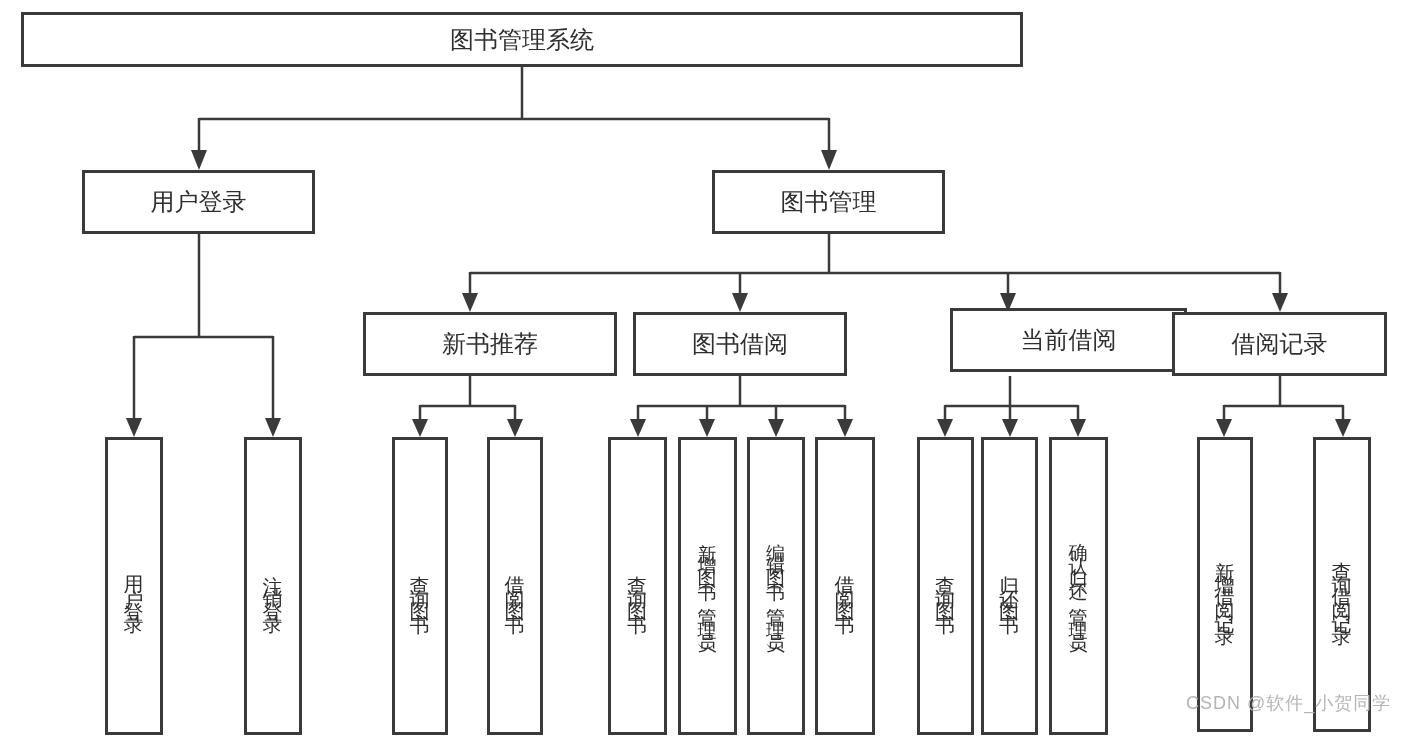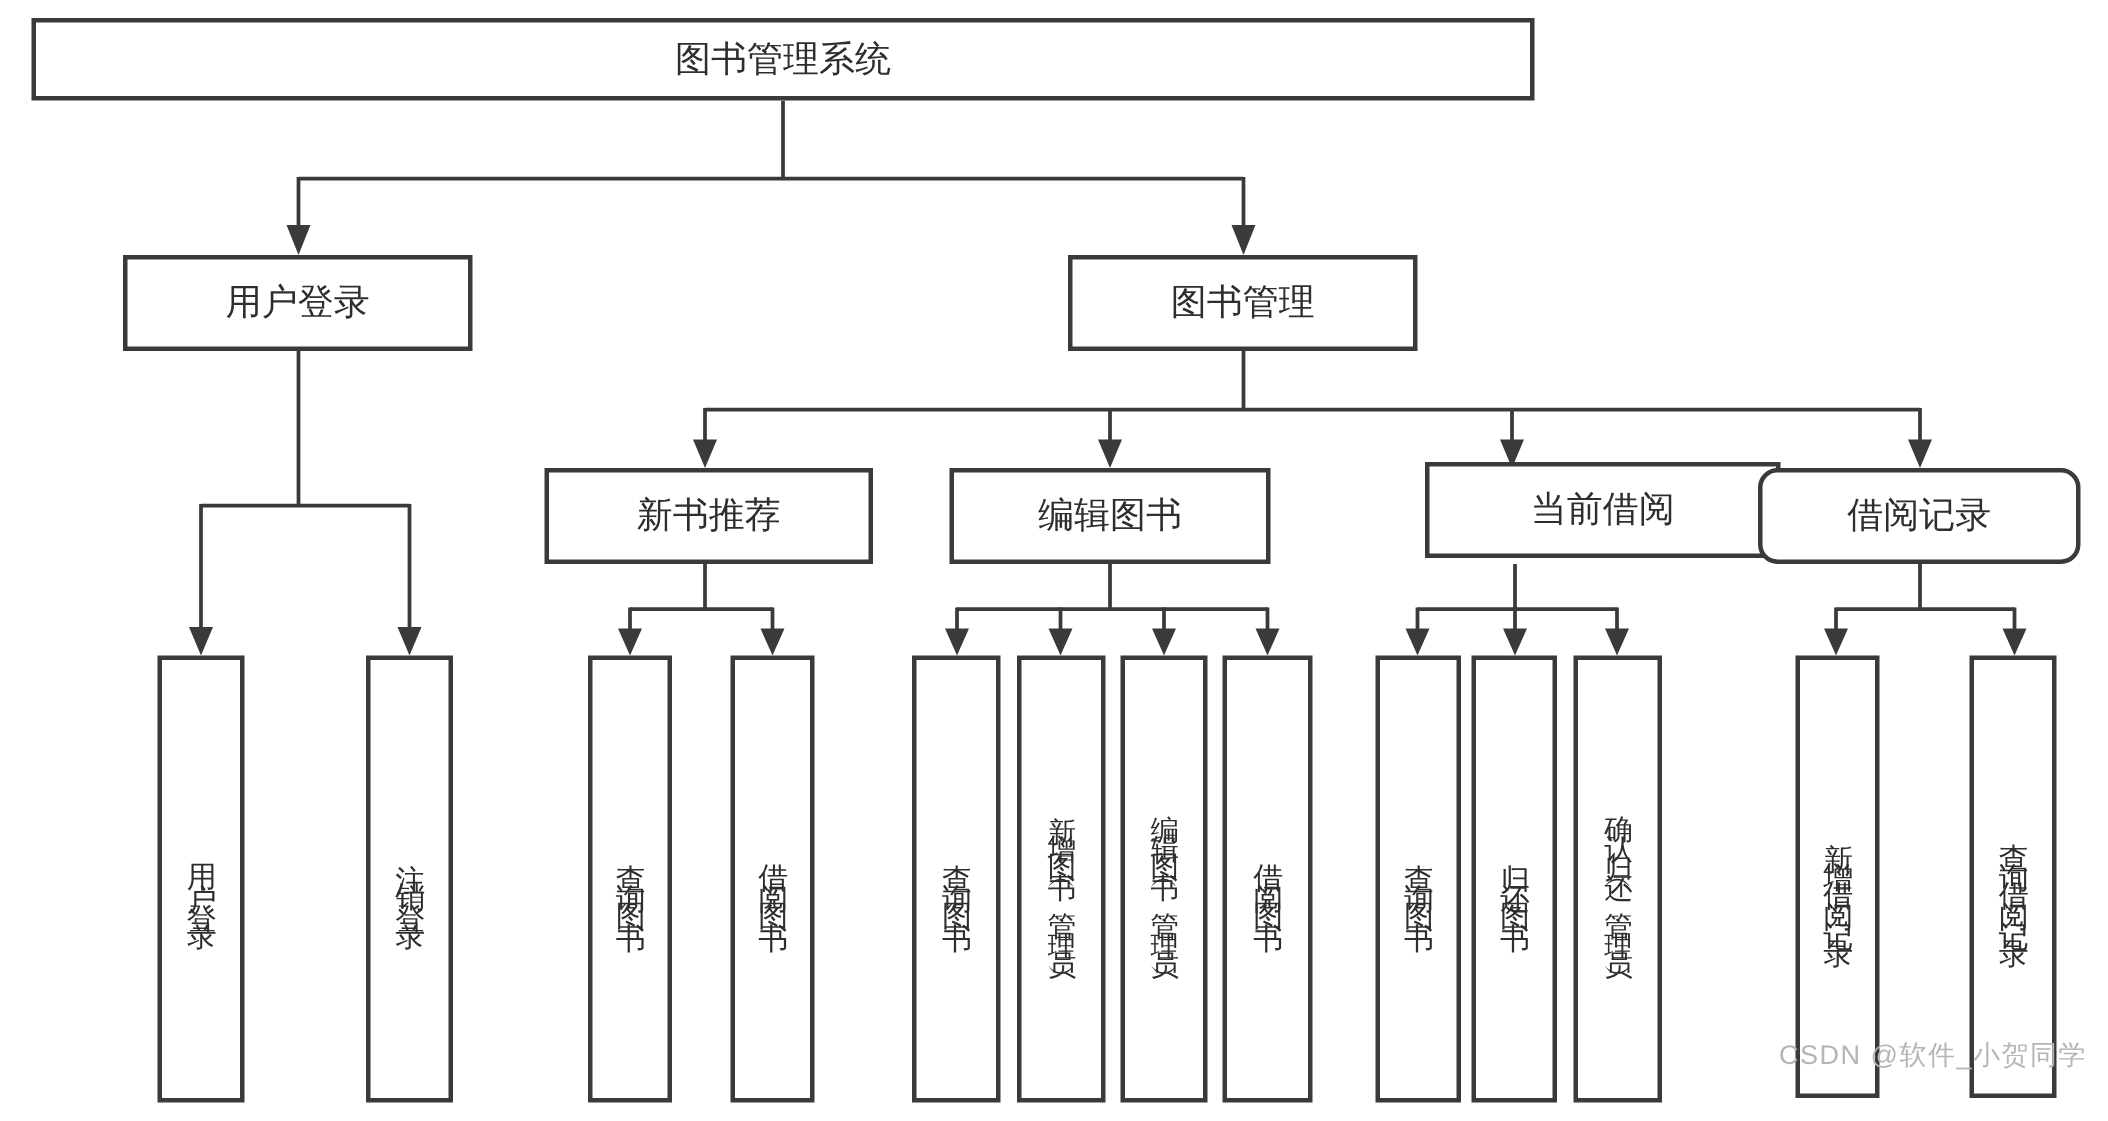--- a/index.html
+++ b/index.html
@@ -121,24 +121,24 @@
     <polygon points="1216,419 1232,419 1224,437" fill="currentColor" stroke="none"></polygon>
     <polyline points="1343,405 1343,421"></polyline>
     <polygon points="1335,419 1351,419 1343,437" fill="currentColor" stroke="none"></polygon>
   </svg>
 
   <div class="node" style="left:21px;top:12px;width:1002px;height:55px;">图书管理系统</div>
 
   <div class="node" style="left:82px;top:170px;width:233px;height:64px;">用户登录</div>
   <div class="node" style="left:712px;top:170px;width:233px;height:64px;font-family:Liberation Serif, serif;">图书管理</div>
 
-  <div class="node" style="left:363px;top:312px;width:219px;height:64px;">新书推荐</div>
-  <div class="node" style="left:633px;top:312px;width:214px;height:64px;">编辑图书</div>
+  <div class="node" style="left:363px;top:312px;width:254px;height:64px;">新书推荐</div>
+  <div class="node" style="left:633px;top:312px;width:214px;height:64px;">图书借阅</div>
   <div class="node" style="left:902px;top:308px;width:237px;height:64px;margin-left:48px;">当前借阅</div>
-  <div class="node" style="left:1172px;top:312px;width:215px;height:64px;border-radius:13px;">借阅记录</div>
+  <div class="node" style="left:1172px;top:312px;width:215px;height:64px;">借阅记录</div>
 
   <div class="node leaf" style="left:105px;top:437px;width:58px;height:298px;">用户登录</div>
   <div class="node leaf" style="left:244px;top:437px;width:58px;height:298px;">注销登录</div>
 
   <div class="node leaf" style="left:392px;top:437px;width:56px;height:298px;">查询图书</div>
   <div class="node leaf" style="left:487px;top:437px;width:56px;height:298px;">借阅图书</div>
 
   <div class="node leaf" style="left:608px;top:437px;width:59px;height:298px;">查询图书</div>
   <div class="node leaf" style="left:678px;top:437px;width:59px;height:298px;font-size:19px;">新增图书（管理员）</div>
   <div class="node leaf" style="left:747px;top:437px;width:58px;height:298px;font-size:19px;">编辑图书（管理员）</div>

